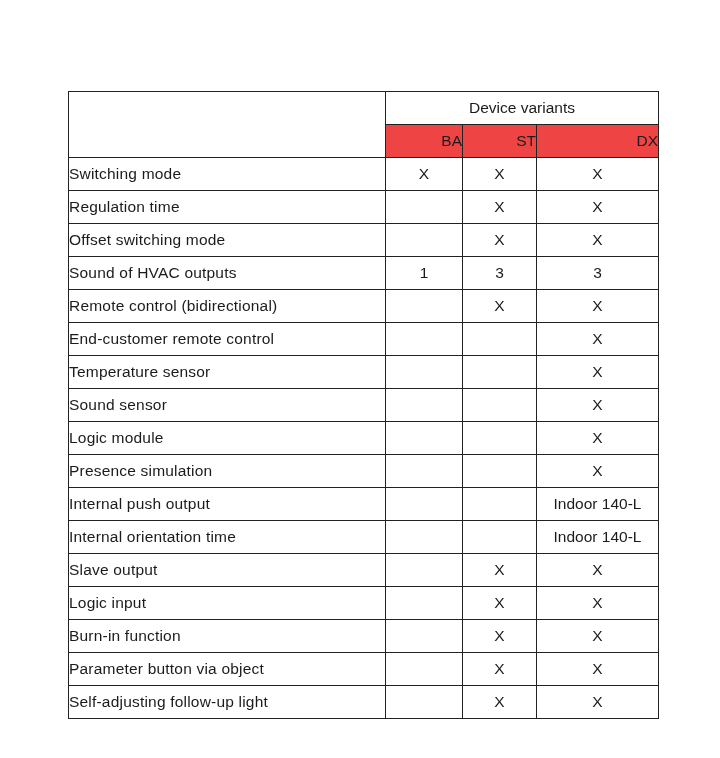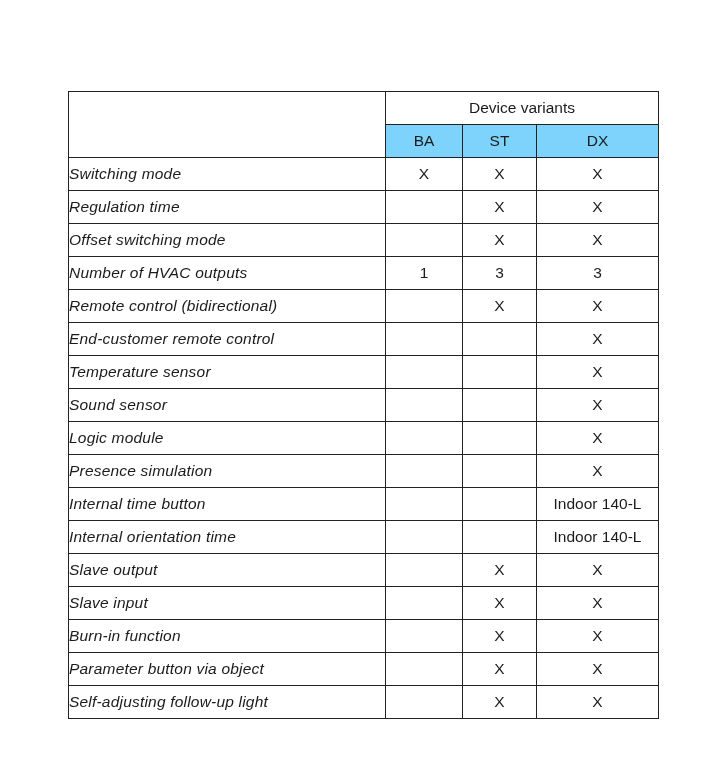--- a/index.html
+++ b/index.html
@@ -45,29 +45,28 @@
     border: none;
     background: transparent;
   }
   th.table-title {
     height: 34px;
     background: #ffffff;
     font-weight: 700;
     text-align: center;
   }
   th.col-head {
-    background: #7dd3fc;
+    background: #ef4444;
     font-weight: 700;
-    text-align: center;
+    text-align: right;
   }
   td.feature {
     text-align: left;
     padding-left: 10px;
     letter-spacing: 0.2px;
-    font-style: italic;
   }
   td.val {
     text-align: center;
   }
 </style>
 </head>
 <body>
 
 <div class="page">
   <table class="variants">
@@ -101,21 +100,21 @@
         <td class="val">X</td>
         <td class="val">X</td>
       </tr>
       <tr>
         <td class="feature">Offset switching mode</td>
         <td class="val"></td>
         <td class="val">X</td>
         <td class="val">X</td>
       </tr>
       <tr>
-        <td class="feature">Number of HVAC outputs</td>
+        <td class="feature">Sound of HVAC outputs</td>
         <td class="val">1</td>
         <td class="val">3</td>
         <td class="val">3</td>
       </tr>
       <tr>
         <td class="feature">Remote control (bidirectional)</td>
         <td class="val"></td>
         <td class="val">X</td>
         <td class="val">X</td>
       </tr>
@@ -143,39 +142,39 @@
         <td class="val"></td>
         <td class="val">X</td>
       </tr>
       <tr>
         <td class="feature">Presence simulation</td>
         <td class="val"></td>
         <td class="val"></td>
         <td class="val">X</td>
       </tr>
       <tr>
-        <td class="feature">Internal time button</td>
+        <td class="feature">Internal push output</td>
         <td class="val"></td>
         <td class="val"></td>
         <td class="val">Indoor 140-L</td>
       </tr>
       <tr>
         <td class="feature">Internal orientation time</td>
         <td class="val"></td>
         <td class="val"></td>
         <td class="val">Indoor 140-L</td>
       </tr>
       <tr>
         <td class="feature">Slave output</td>
         <td class="val"></td>
         <td class="val">X</td>
         <td class="val">X</td>
       </tr>
       <tr>
-        <td class="feature">Slave input</td>
+        <td class="feature">Logic input</td>
         <td class="val"></td>
         <td class="val">X</td>
         <td class="val">X</td>
       </tr>
       <tr>
         <td class="feature">Burn-in function</td>
         <td class="val"></td>
         <td class="val">X</td>
         <td class="val">X</td>
       </tr>

